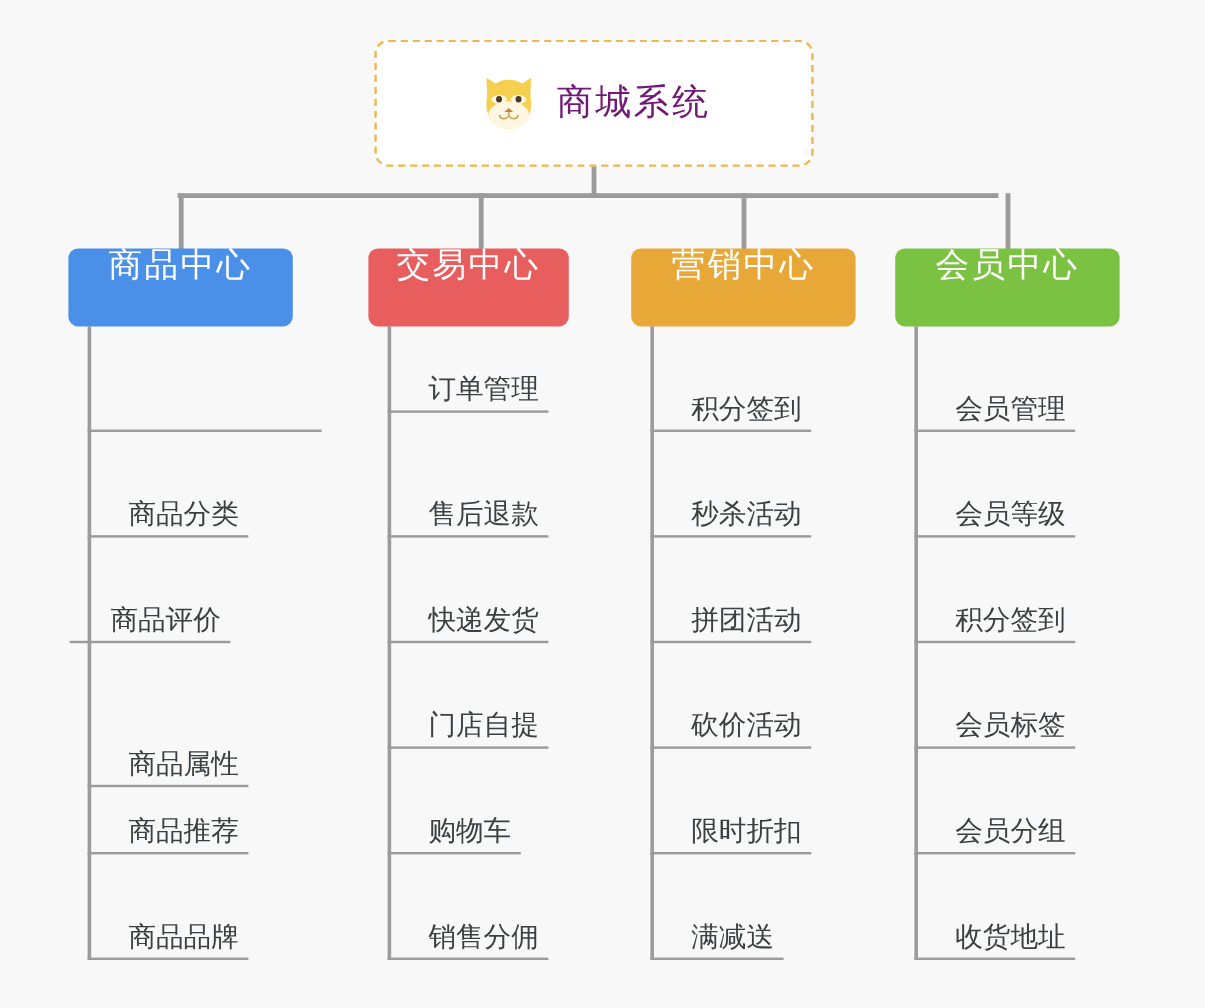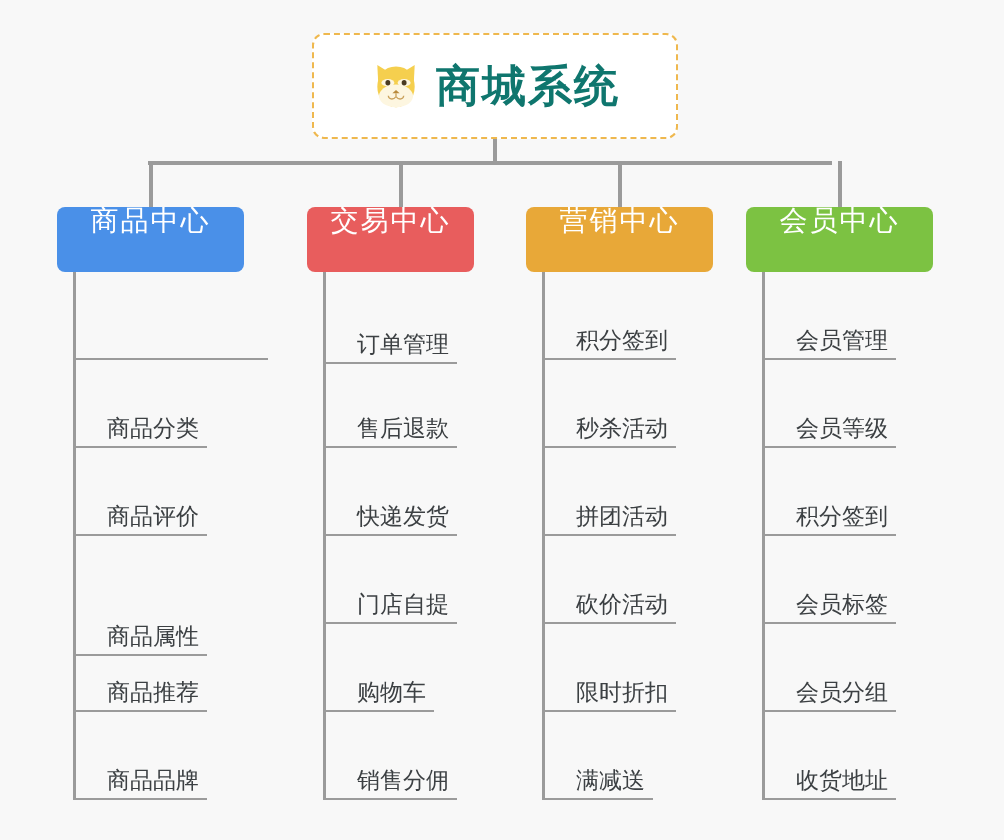--- a/index.html
+++ b/index.html
@@ -22,26 +22,26 @@
     box-sizing:border-box;
     display:flex;align-items:center;justify-content:center;
     gap:14px;
   }
   .root-icon{
     width:52px;height:52px;
     display:block;
     flex:0 0 auto;
   }
   .root-title{
-    font-size:44px;
-    color:#0f766e;
+    font-size:30px;
+    color:#701a75;
     letter-spacing:2px;
     line-height:1;
     white-space:nowrap;
-    font-weight:700;
+    font-weight:400;
   }
 
   
   .conn{position:absolute;background:#9b9b9b;}
   .stem-v{left:493px;top:139px;width:4px;height:25px;}
   .bus-h{left:148px;top:161px;width:684px;height:4px;}
   .drop-v{top:161px;width:4px;height:48px;}
 
   
   .cat-header{
@@ -123,42 +123,42 @@
         <span class="cat-header-label">商品中心</span>
       </div>
       <div class="col-spine" style="left: 73px; height: 528px;"></div>
       <div class="leaf" style="left: 73px; top: 272px; width: 229px;">
         <div class="leaf-rule" style="width: 195px;"></div>
       </div>
       <div class="leaf" style="left: 73px; top: 360px; width: 168px;">
         <span class="leaf-label">商品分类</span>
         <div class="leaf-rule" style="width: 134px;"></div>
       </div>
-      <div class="leaf" style="left: 73px; top: 448px; width: 168px; padding-left: 13px;">
+      <div class="leaf" style="left: 58px; top: 448px; width: 168px; padding-left: 13px;">
         <span class="leaf-label">商品评价</span>
         <div class="leaf-rule" style="width: 134px;"></div>
       </div>
       <div class="leaf" style="left: 73px; top: 568px; width: 168px;">
         <span class="leaf-label">商品属性</span>
         <div class="leaf-rule" style="width: 134px;"></div>
       </div>
       <div class="leaf" style="left: 73px; top: 624px; width: 168px;">
         <span class="leaf-label">商品推荐</span>
         <div class="leaf-rule" style="width: 134px;"></div>
       </div>
       <div class="leaf" style="left: 73px; top: 712px; width: 168px;">
         <span class="leaf-label">商品品牌</span>
         <div class="leaf-rule" style="width: 134px;"></div>
       </div>
       <div class="conn drop-v" style="left: 398.5px;"></div>
       <div class="cat-header" style="left: 307px; width: 167px; background: rgb(232, 93, 93);">
         <span class="cat-header-label">交易中心</span>
       </div>
       <div class="col-spine" style="left: 323px; height: 528px;"></div>
-      <div class="leaf" style="left: 323px; top: 276px; width: 168px;">
+      <div class="leaf" style="left: 323px; top: 256px; width: 168px;">
         <span class="leaf-label">订单管理</span>
         <div class="leaf-rule" style="width: 134px;"></div>
       </div>
       <div class="leaf" style="left: 323px; top: 360px; width: 168px;">
         <span class="leaf-label">售后退款</span>
         <div class="leaf-rule" style="width: 134px;"></div>
       </div>
       <div class="leaf" style="left: 323px; top: 448px; width: 168px;">
         <span class="leaf-label">快递发货</span>
         <div class="leaf-rule" style="width: 134px;"></div>

